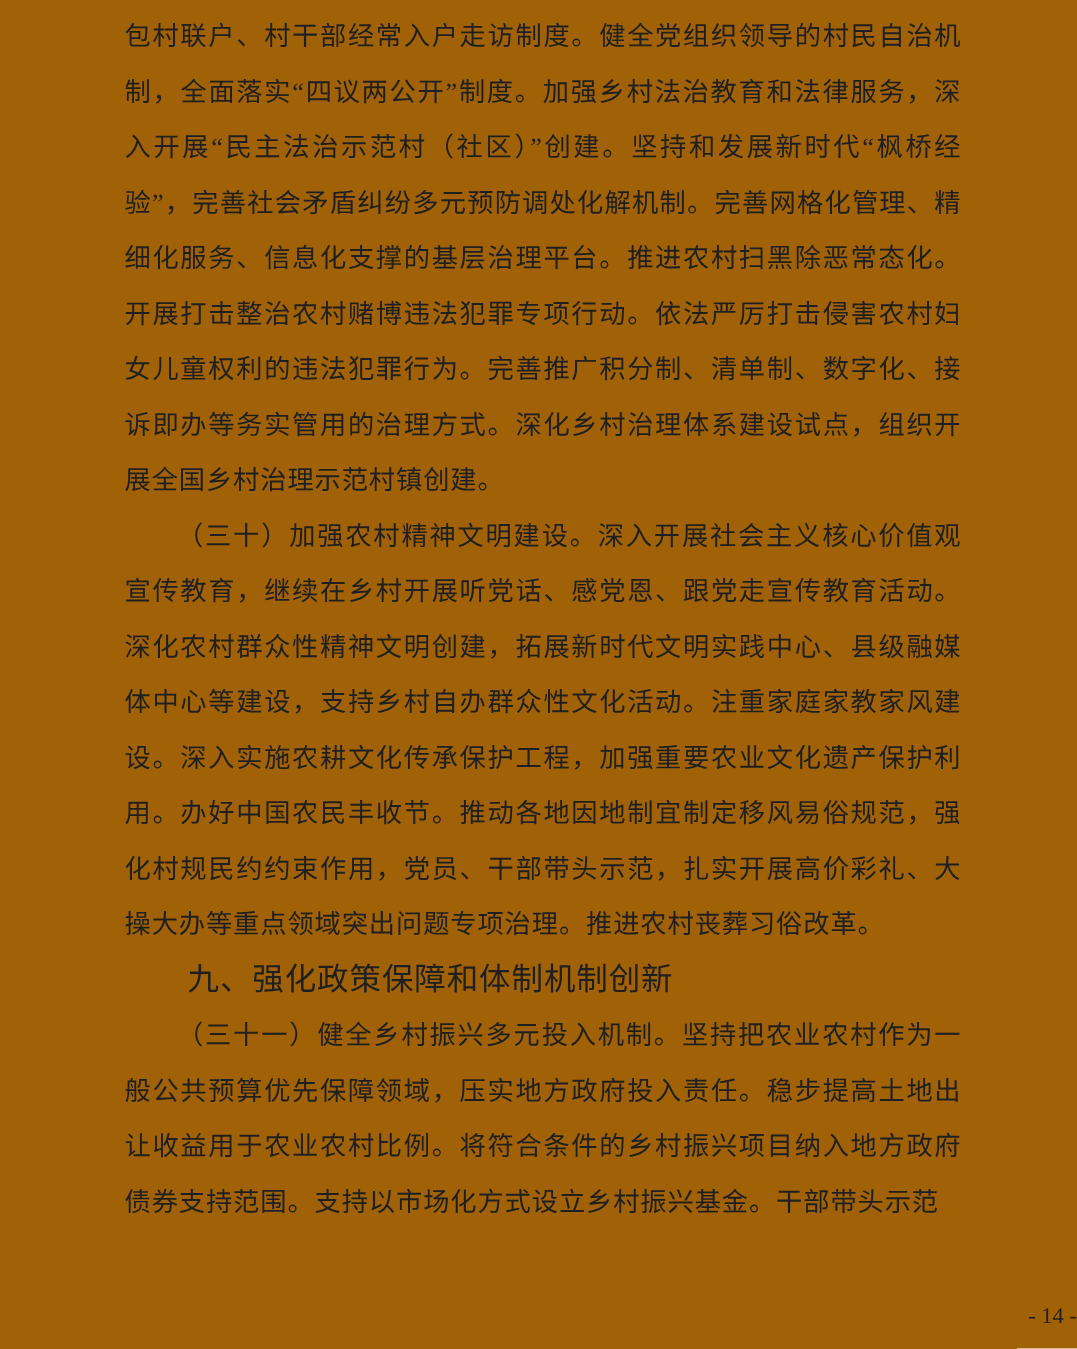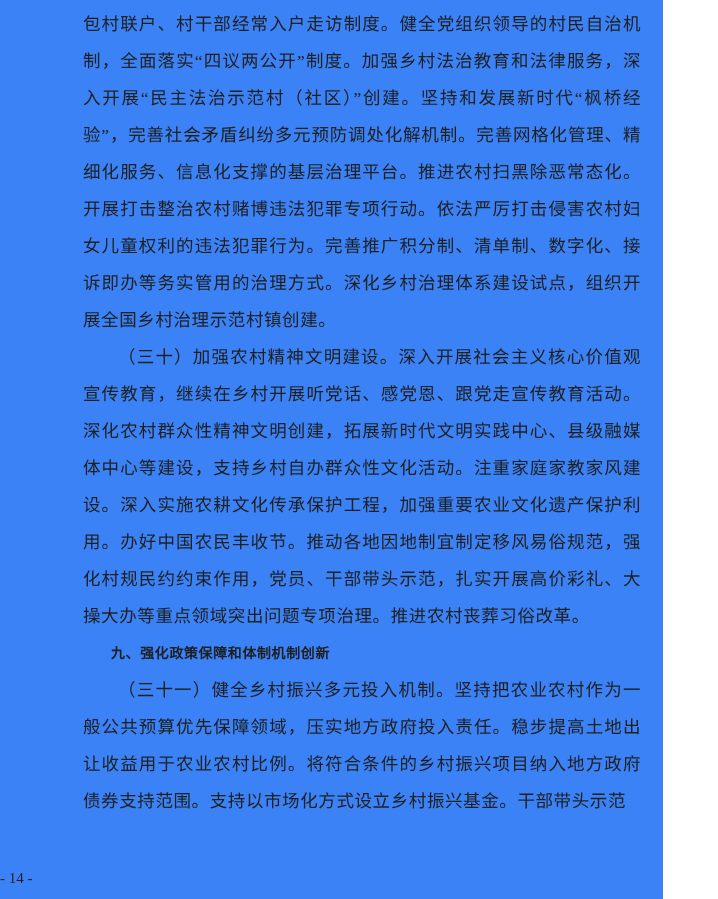--- a/index.html
+++ b/index.html
@@ -2,23 +2,23 @@
 <html lang="zh-CN"><head>
 <meta charset="utf-8">
 <style>
   html, body {
     margin: 0;
     padding: 0;
     background: #ffffff;
   }
   .page {
     position: relative;
-    width: 663px;
+    width: 718px;
     height: 899px;
-    background: #3b82f6;
+    background: #a16207;
     overflow: hidden;
     font-family: "Liberation Serif", "DejaVu Serif", serif;
     color: #1f1f1f;
   }
   .content {
     position: absolute;
     left: 83px;
     top: 6px;
     width: 558px;
   }
@@ -29,32 +29,32 @@
     text-align: justify;
     text-justify: inter-ideograph;
     letter-spacing: 0.6px;
     word-break: break-all;
   }
   .para.indent {
     text-indent: 2em;
   }
   .heading {
     margin: 0;
-    font-size: 14px;
+    font-size: 21px;
     line-height: 37px;
-    font-weight: bold;
+    font-weight: normal;
     text-indent: 2em;
     letter-spacing: 0.6px;
   }
   .footer {
     position: absolute;
     left: 0;
     right: 0;
     top: 868px;
-    text-align: left;
+    text-align: right;
     font-size: 15px;
     line-height: 20px;
     color: #1f1f1f;
     font-family: "Liberation Serif", "DejaVu Serif", serif;
   }
 </style>
 </head>
 <body>
 
 <div class="page">

